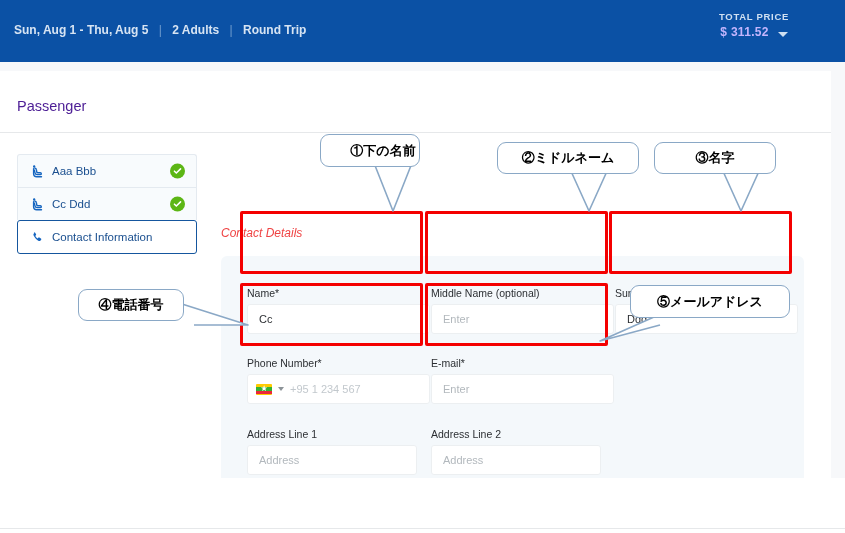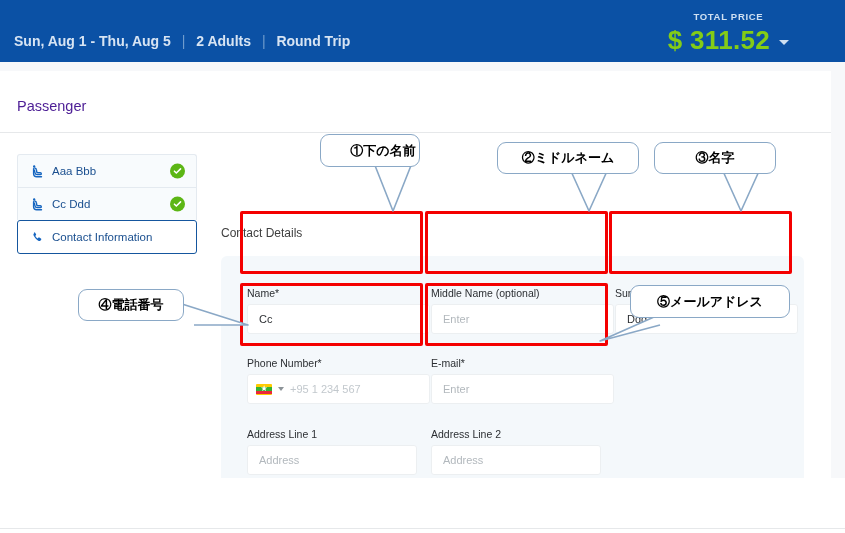--- a/index.html
+++ b/index.html
@@ -28,22 +28,22 @@
     left: 14px; top: 12px;
   }
   .route-line {
     color: #ffffff;
     font-size: 12.5px;
     font-weight: bold;
     letter-spacing: .1px;
     white-space: nowrap;
   }
   .route-sub {
-    margin-top: 21px;
-    font-size: 14px;
+    margin-top: 11px;
+    font-size: 12px;
     font-weight: bold;
     color: #d7e4f3;
     white-space: nowrap;
   }
   .route-sub .sep {
     color: #6f9ccd;
     margin: 0 7px;
     font-weight: normal;
   }
   .topbar-right {
@@ -58,22 +58,22 @@
     letter-spacing: .7px;
   }
   .price-row {
     margin-top: 3px;
     display: flex;
     align-items: center;
     justify-content: center;
     gap: 9px;
   }
   .price-val {
-    color: #84cc16;
-    font-size: 26px;
+    color: #c4b5fd;
+    font-size: 12px;
     font-weight: bold;
     letter-spacing: .3px;
     white-space: nowrap;
   }
   .price-caret {
     width: 0; height: 0;
     border-left: 5px solid transparent;
     border-right: 5px solid transparent;
     border-top: 5px solid #cfe0f2;
     margin-top: 4px;
@@ -166,21 +166,22 @@
     align-items: center;
     justify-content: center;
   }
   .check-badge svg { display: block; }
 
   
   .form-head {
     position: absolute;
     left: 221px; top: 155px;
     font-size: 12px;
-    color: #404040;
+    color: #ef4444;
+    font-style: italic;
   }
   .form-panel {
     position: absolute;
     left: 221px; top: 185px;
     width: 583px; height: 293px;
     background: #f4f8fb;
     border-radius: 6px 6px 0 0;
     box-sizing: border-box;
     overflow: hidden;
   }

